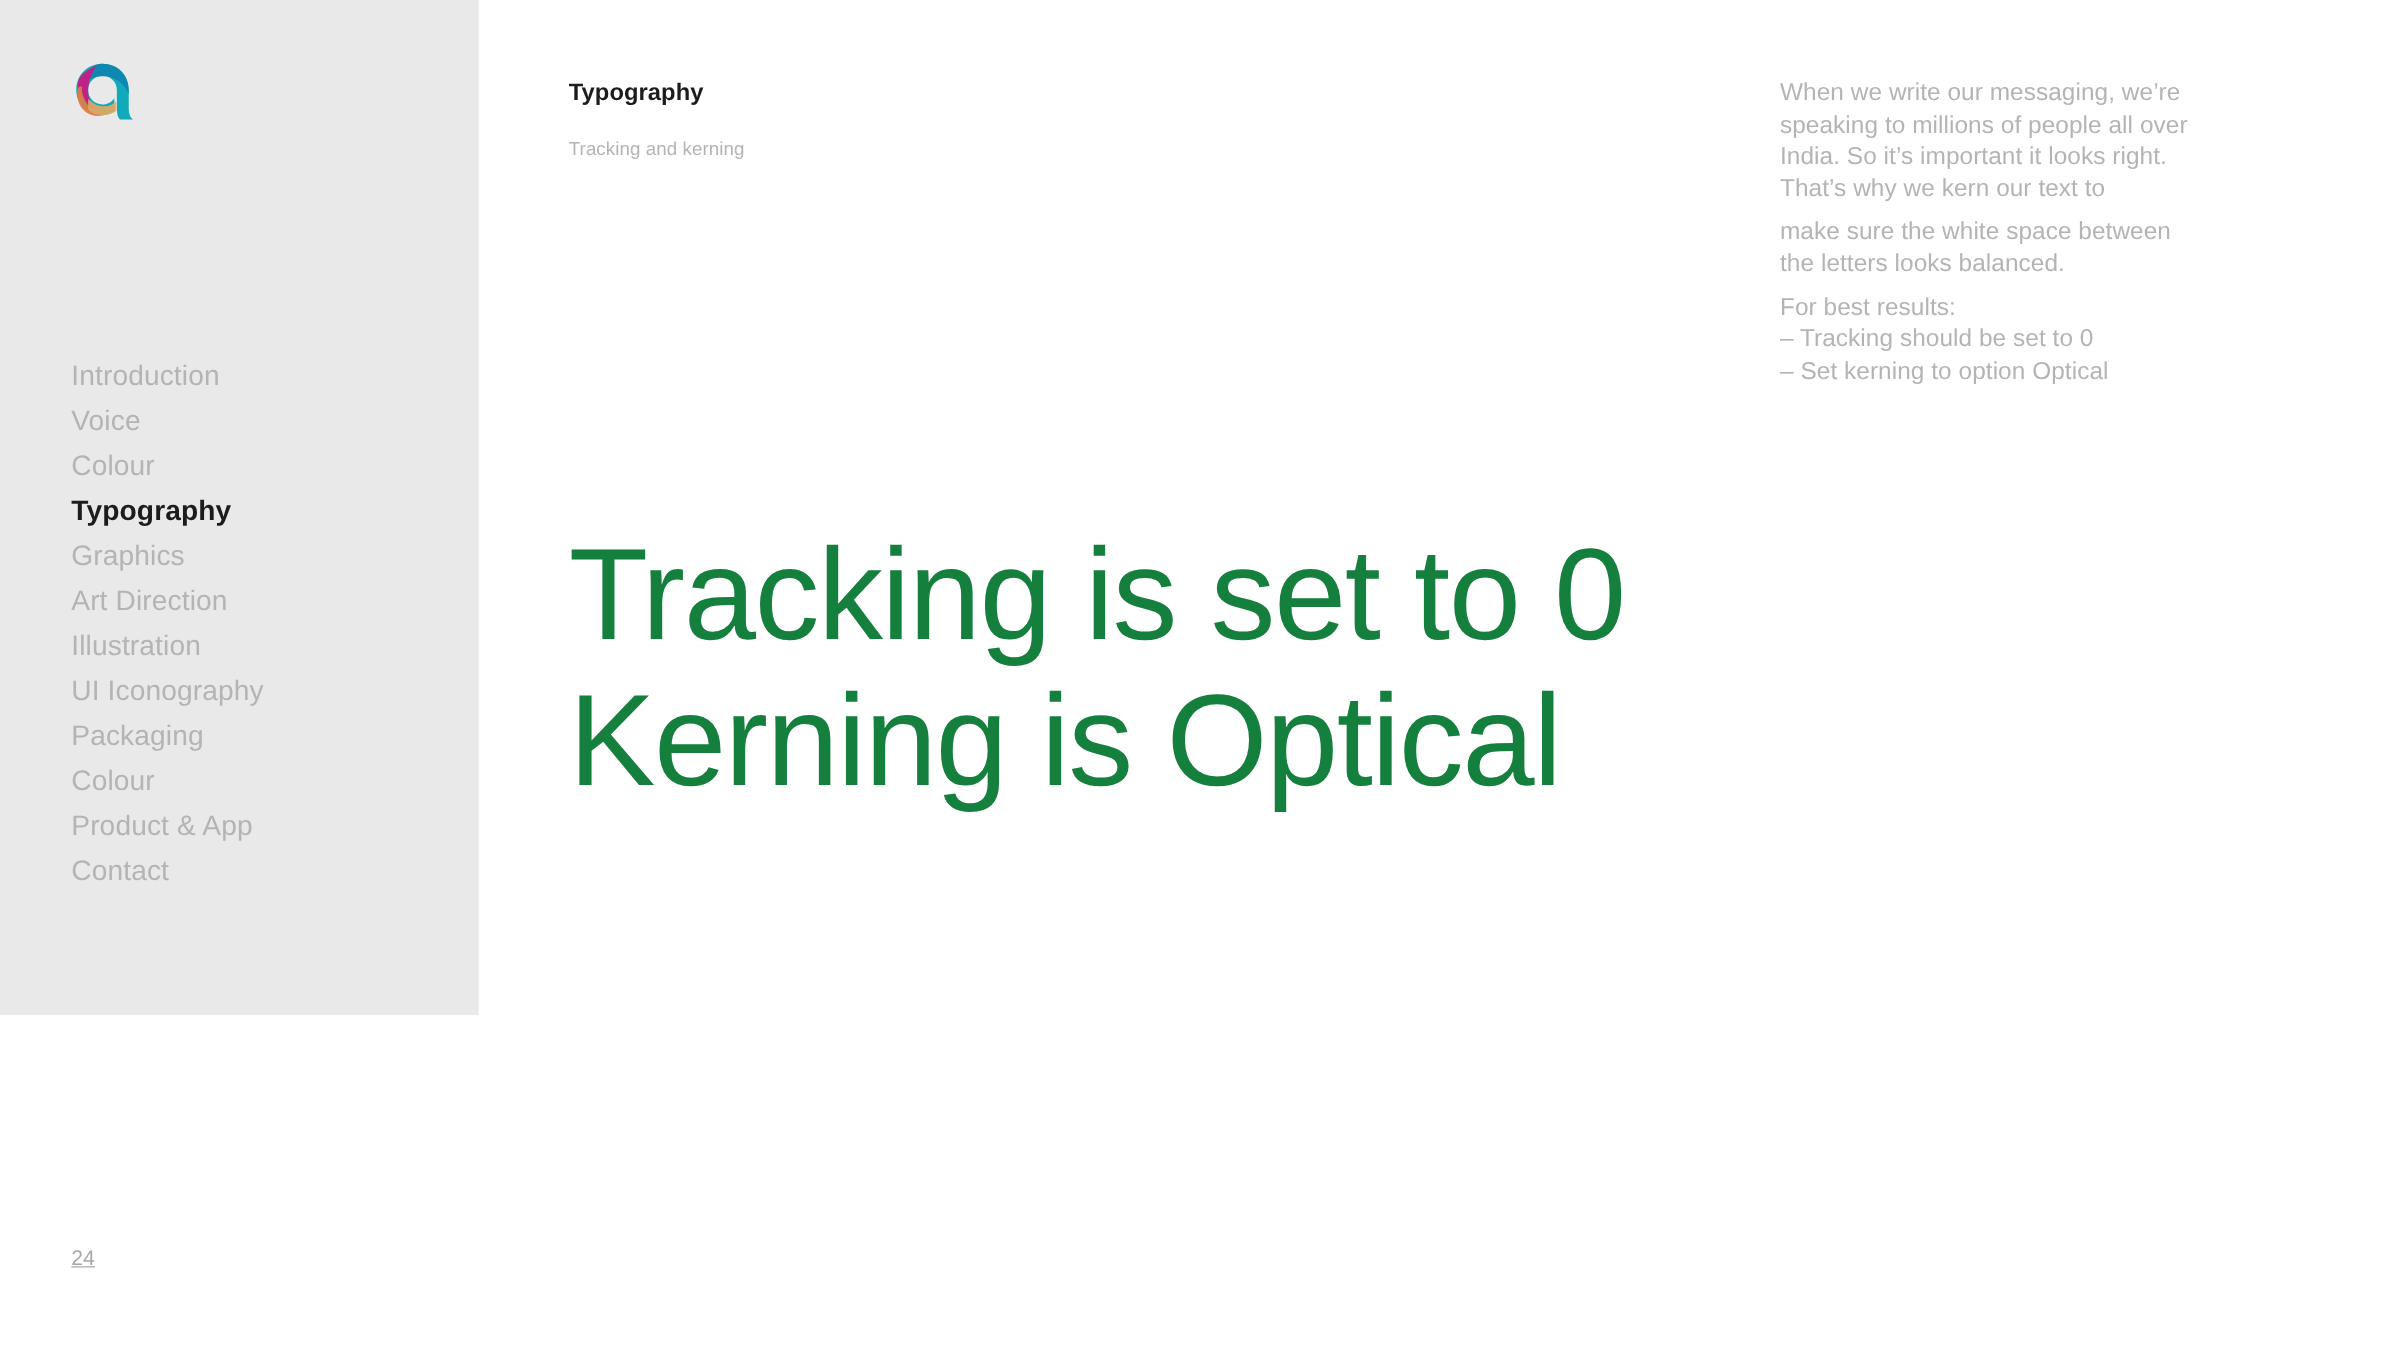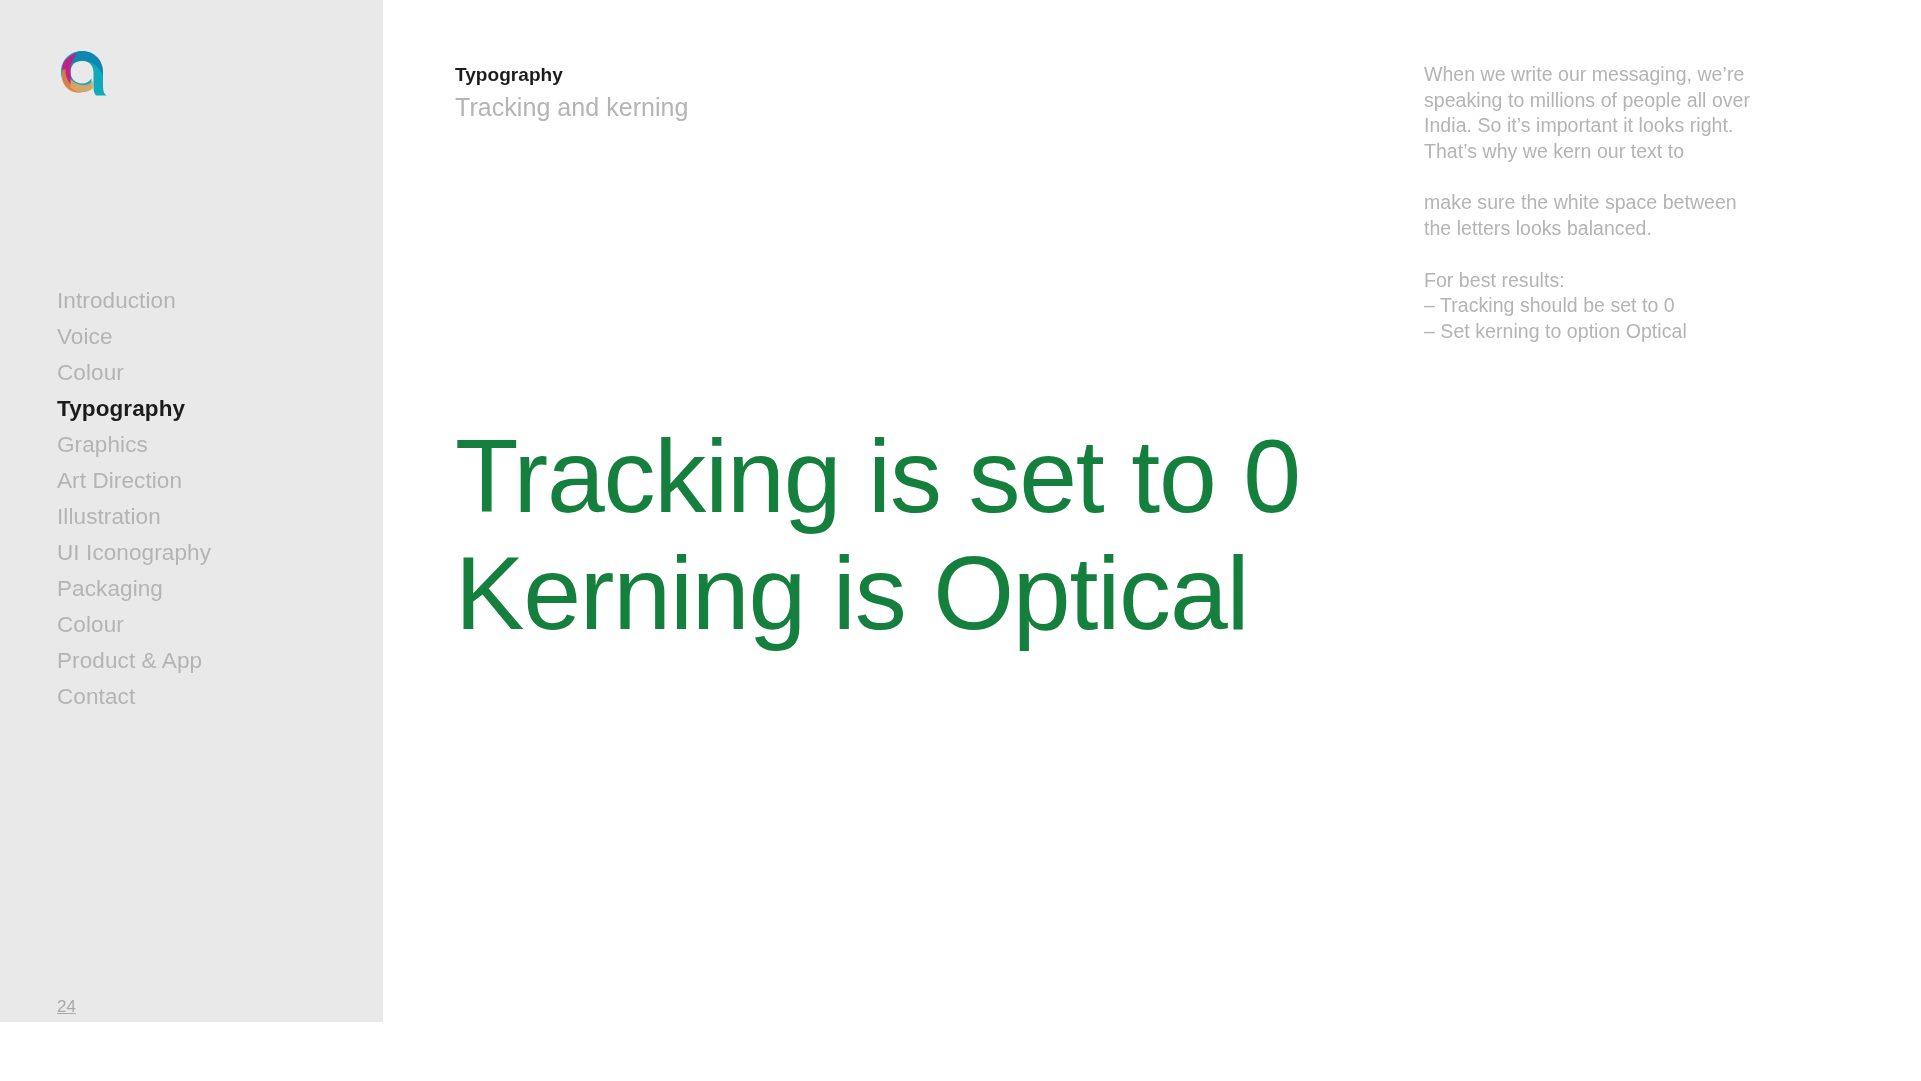--- a/index.html
+++ b/index.html
@@ -19,21 +19,21 @@
     width:1921px;
     height:1081px;
     background:#ffffff;
   }
 
   
   .sidebar {
     position:absolute;
     left:0; top:0;
     width:383px;
-    height:1022px;
+    height:812px;
     background:#e9e9e9;
   }
 
   .logo-wrap {
     position:absolute;
     left:56px;
     top:48px;
     width:52px;
     height:50px;
   }
@@ -75,26 +75,26 @@
     top:62px;
   }
   .header-title {
     font-size:19px;
     line-height:26px;
     font-weight:700;
     color:#1c1c1c;
     letter-spacing:0.05px;
   }
   .header-subtitle {
-    font-size:25px;
+    font-size:15px;
     line-height:26px;
     font-weight:400;
     color:#b4b4b6;
     letter-spacing:0.05px;
-    margin-top:6px;
+    margin-top:19px;
   }
 
   
   .headline {
     position:absolute;
     left:455px;
     top:418px;
     width:1000px;
     font-size:104px;
     line-height:117px;
@@ -110,21 +110,21 @@
     left:1424px;
     top:62px;
     width:380px;
   }
   .note-block {
     font-size:19.5px;
     line-height:25.6px;
     color:#b4b4b6;
     letter-spacing:0.05px;
   }
-  .note-block + .note-block { margin-top:26px; }
+  .note-block + .note-block { margin-top:9px; }
   .note-line { display:block; white-space:nowrap; }
 </style>
 </head>
 <body>
 
 <div class="page">
 
   <aside class="sidebar">
 
     <div class="logo-wrap">

